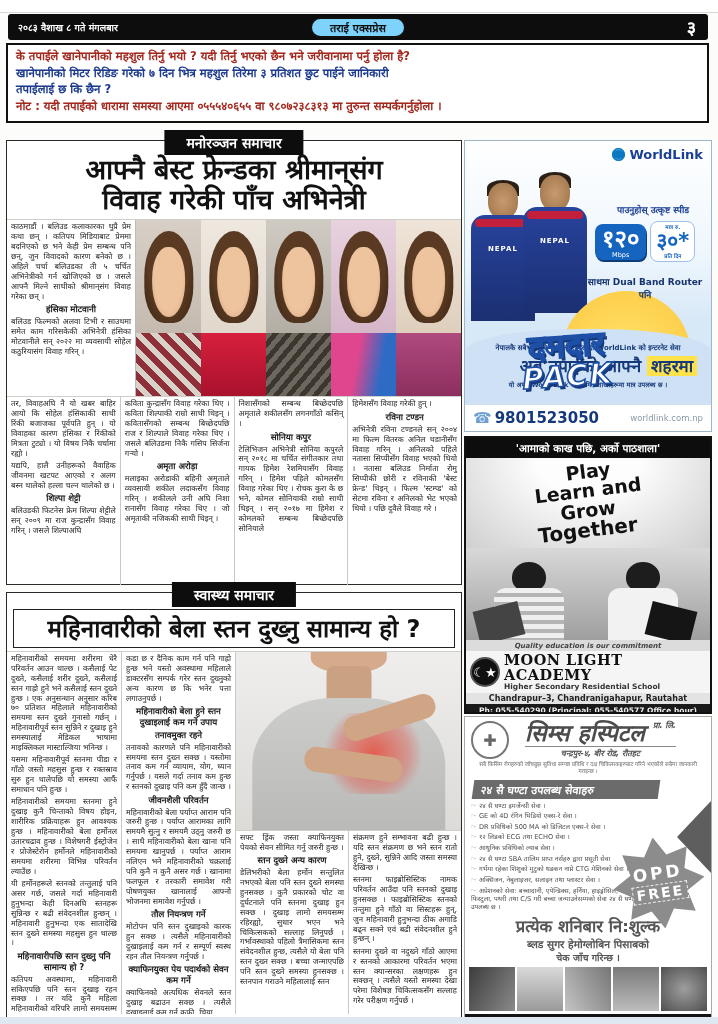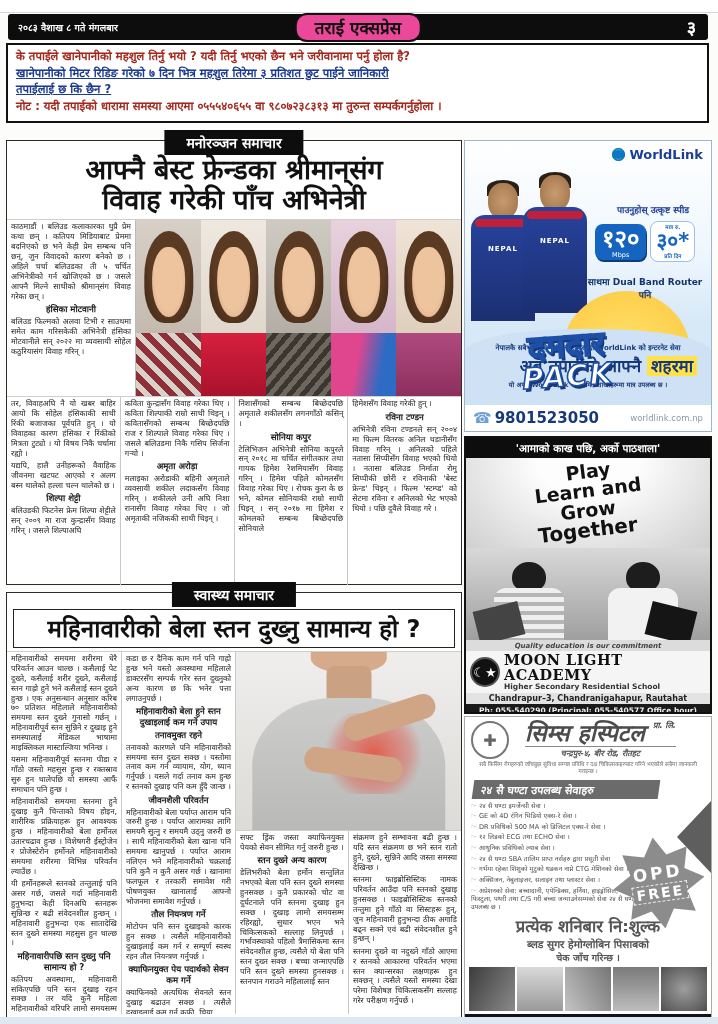--- a/index.html
+++ b/index.html
@@ -3,28 +3,28 @@
 <meta charset="utf-8">
 <style>
   html,body{margin:0;padding:0;}
   body{width:718px;height:1024px;background:#e9e9e6;font-family:"DejaVu Sans",sans-serif;position:relative;overflow:hidden;}
   .page{position:absolute;inset:0;background:#fcfcfa;}
   .topstrip{position:absolute;left:0;top:0;width:718px;height:12px;background:#fff;border-bottom:1px solid #d8d8d4;}
 
   
   .mast{position:absolute;left:8px;top:14px;width:700px;height:26px;background:#0d0d0d;border-radius:3px;display:flex;align-items:center;}
   .mast .date{color:#fff;font-size:9.5px;font-weight:bold;margin-left:10px;white-space:nowrap;}
-  .mast .pill{position:absolute;left:50%;transform:translateX(-50%);background:#ec4899;border:2px solid #111;border-radius:12px;padding:1px 18px;font-size:17px;font-weight:bold;color:#111;white-space:nowrap;}
+  .mast .pill{position:absolute;left:50%;transform:translateX(-50%);background:#7dd3fc;border:2px solid #111;border-radius:12px;padding:1px 18px;font-size:11px;font-weight:bold;color:#111;white-space:nowrap;}
   .mast .pgno{position:absolute;right:12px;color:#fff;font-size:18px;font-weight:bold;}
 
   
   .notice{position:absolute;left:6px;top:43px;width:703px;height:80px;background:#fff;border:2px solid #111;box-sizing:border-box;padding:3px 8px 0 8px;}
   .notice p{margin:0;font-weight:bold;font-size:11.5px;line-height:1.45;}
   .n-red{color:#a3281e;}
-  .n-blue{color:#1c3a8e;text-decoration:underline;}
+  .n-blue{color:#1c3a8e;}
 
   
   .sect{position:absolute;background:#fff;border:1.5px solid #2a2a2a;box-sizing:border-box;}
   .ribbon{position:absolute;left:50%;transform:translateX(-50%);top:-11px;background:#0d0d0d;color:#fff;font-weight:bold;font-size:14px;padding:3px 22px;white-space:nowrap;}
   .headline{text-align:center;font-weight:bold;color:#111;margin:0;}
   .news{font-size:7.8px;line-height:1.27;text-align:justify;color:#1c1c1c;}
   .news p{margin:0 0 2.5px 0;}
   .subhead{text-align:center;font-weight:bold;font-size:8.6px;margin:1px 0 2px 0;}
   .col{overflow:hidden;padding:0 4px;box-sizing:border-box;}
   .col + .col{border-left:1px solid #c9c9c4;}

